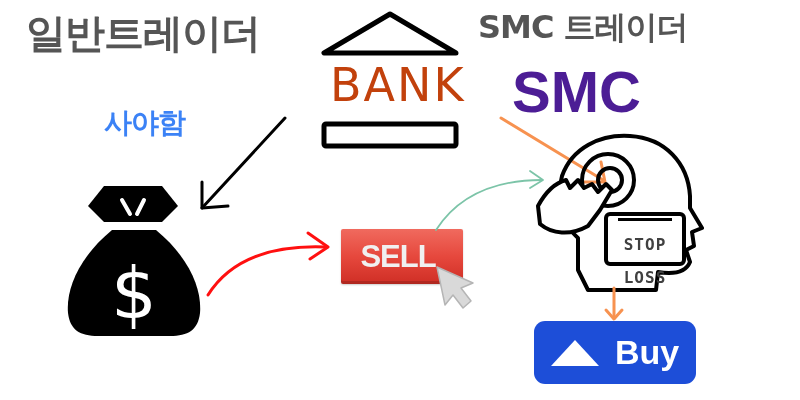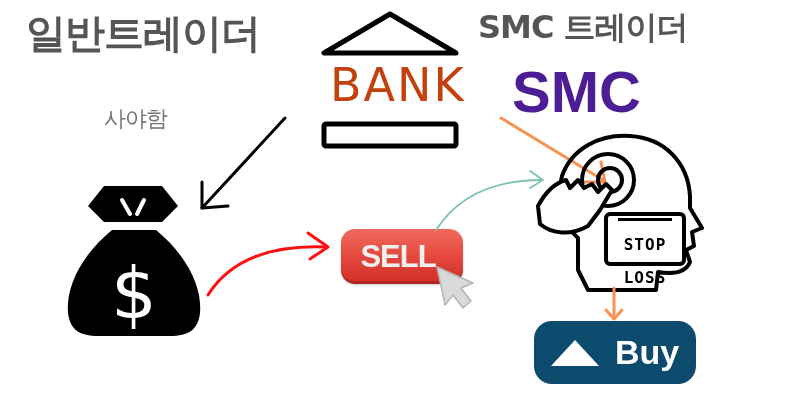--- a/index.html
+++ b/index.html
@@ -1,32 +1,32 @@
 <!DOCTYPE html>
 <html><head>
   <meta charset="utf-8">
   <style>
     html, body { margin: 0; padding: 0; }
     body { width: 800px; height: 400px; background: #ffffff; position: relative; overflow: hidden; font-family: "DejaVu Sans", sans-serif; }
     .abs { position: absolute; }
     .title-left { left: 26px; top: 6px; font-size: 40px; font-weight: bold; color: #555555; letter-spacing: -1px; white-space: nowrap; }
     .title-right { left: 478px; top: 6px; font-size: 32px; font-weight: bold; color: #555555; letter-spacing: -1px; white-space: nowrap; }
     .smc-label { left: 512px; top: 58px; font-size: 58px; font-weight: bold; color: #4c1d95; letter-spacing: 0px; font-family: "Liberation Sans", sans-serif; }
-    .must-buy { left: 104px; top: 104px; font-size: 22px; font-weight: normal; color: #737373; letter-spacing: -1px; white-space: nowrap; }
+    .must-buy { left: 104px; top: 104px; font-size: 28px; font-weight: bold; color: #3b82f6; letter-spacing: -1px; white-space: nowrap; }
     .bank-text { left: 330px; top: 58px; font-size: 46px; color: #c2410c; font-family: "DejaVu Sans", sans-serif; font-weight: normal; letter-spacing: 2px; }
-    .sell-btn { left: 341px; top: 229px; width: 122px; height: 55px; border-radius: 14px;
+    .sell-btn { left: 341px; top: 229px; width: 122px; height: 55px; border-radius: 2px;
       background: linear-gradient(180deg, #f06a5e 0%, #e6483d 50%, #cf2e25 100%);
       box-shadow: inset 0 -3px 0 rgba(0,0,0,0.15), 0 1px 2px rgba(0,0,0,0.2);
       display: flex; align-items: center; justify-content: center; }
     .sell-btn span { font-family: "Liberation Sans", sans-serif; font-weight: bold; font-size: 31px; color: #f0f0f0; letter-spacing: -1px; margin-left: -8px; }
-    .buy-btn { left: 534px; top: 321px; width: 162px; height: 63px; border-radius: 18px; background: #0c4a6e;
+    .buy-btn { left: 534px; top: 321px; width: 162px; height: 63px; border-radius: 11px; background: #1d4ed8;
       display: flex; align-items: center; justify-content: center; gap: 16px; }
     .buy-btn .tri { width: 0; height: 0; border-left: 24px solid transparent; border-right: 24px solid transparent; border-bottom: 26px solid #ffffff; }
     .buy-btn span { font-family: "Liberation Sans", sans-serif; font-weight: bold; font-size: 34px; color: #ffffff; }
-    .stop-text { font-family: "DejaVu Sans Mono", monospace; font-size: 16px; font-weight: bold; color: #000000; line-height: 19px; text-align: center; letter-spacing: 1px; margin-top: 14px; }
+    .stop-text { font-family: "DejaVu Sans Mono", monospace; font-size: 16px; font-weight: bold; color: #404040; line-height: 19px; text-align: center; letter-spacing: 1px; margin-top: 14px; }
   </style>
 </head>
 <body>
 
 <div class="abs title-left">일반트레이더</div>
 <div class="abs title-right">SMC 트레이더</div>
 <div class="abs smc-label">SMC</div>
 <div class="abs must-buy">사야함</div>
 
 <svg class="abs" style="left:318px;top:10px" width="145" height="140">

